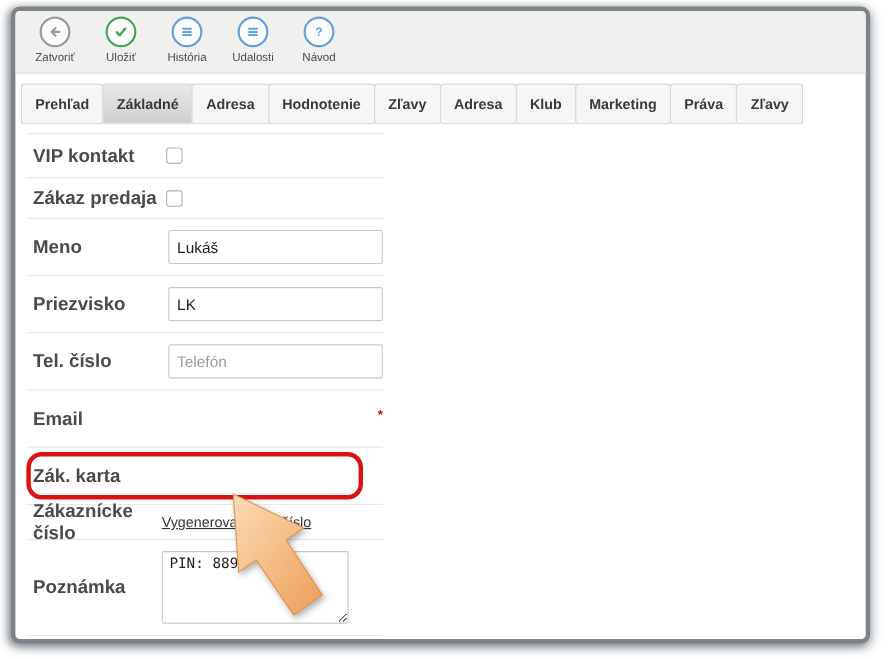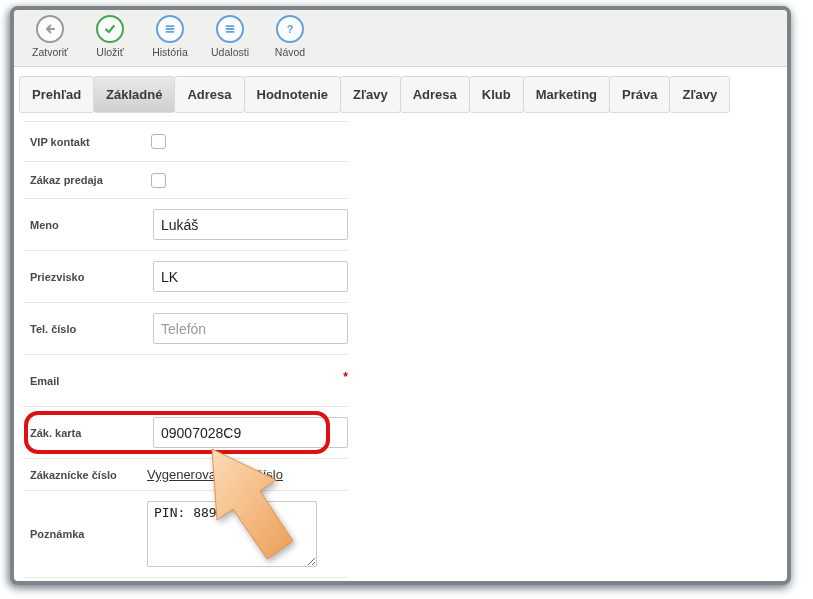--- a/index.html
+++ b/index.html
@@ -32,21 +32,21 @@
     margin-left: -1px; cursor: pointer; white-space: nowrap;
   }
   .tab:first-child { margin-left: 0; }
   .tab.active { background: linear-gradient(#e9e9e9, #cfcfcf); }
   
   .form { width: 324px; margin: 8px 0 0 10px; border-top: 1px solid #e6e6e6; }
   .row { display: flex; align-items: center; border-bottom: 1px solid #e6e6e6;
     padding-left: 6px; }
   .row-cb1 { height: 40px; } .row-cb2 { height: 37px; }
   .row-input { height: 52px; justify-content: space-between; } .row-link { height: 32px; } .row-note { height: 87px; }
-  .flabel { flex: 0 0 117px; font-size: 11px; font-weight: bold; color: #4a4a4a; }
+  .flabel { flex: 0 0 117px; font-size: 17px; font-weight: bold; color: #4a4a4a; }
   .cb { appearance: none; -webkit-appearance: none; width: 15px; height: 15px;
     border: 1px solid #b3b3b3; border-radius: 3px; background: #fff; margin-left: 4px;
     cursor: pointer; }
   .ti { width: 195px; height: 31px; border: 1px solid #c9c9c9; border-radius: 2px;
     padding: 4px 7px; font-size: 14px; color: #222;
     font-family: "Liberation Sans", sans-serif; }
   .ti::placeholder { color: #9b9b9b; }
   .req { color: #cc0000; font-size: 12px; font-weight: bold; margin-left: 9px;
     align-self: flex-start; margin-top: 15px; }
   .genlink { font-size: 13px; color: #333; text-decoration: underline; cursor: pointer; }
@@ -139,21 +139,20 @@
     <div class="row row-input">
       <label class="flabel">Tel. číslo</label>
       <input type="text" class="ti" placeholder="Telefón" style="">
     </div>
     <div class="row row-input">
       <label class="flabel">Email</label>
       <span class="req">*</span>
     </div>
     <div class="row row-input">
       <label class="flabel">Zák. karta</label>
-      <input type="text" class="ti" value="09007028C9" style="">
     </div>
     <div class="row row-link">
       <label class="flabel">Zákaznícke číslo</label>
       <a class="genlink">Vygenerovať nové číslo</a>
     </div>
     <div class="row row-note">
       <label class="flabel">Poznámka</label>
       <textarea class="note" style="">PIN: 8899</textarea>
     </div>
   </div>

